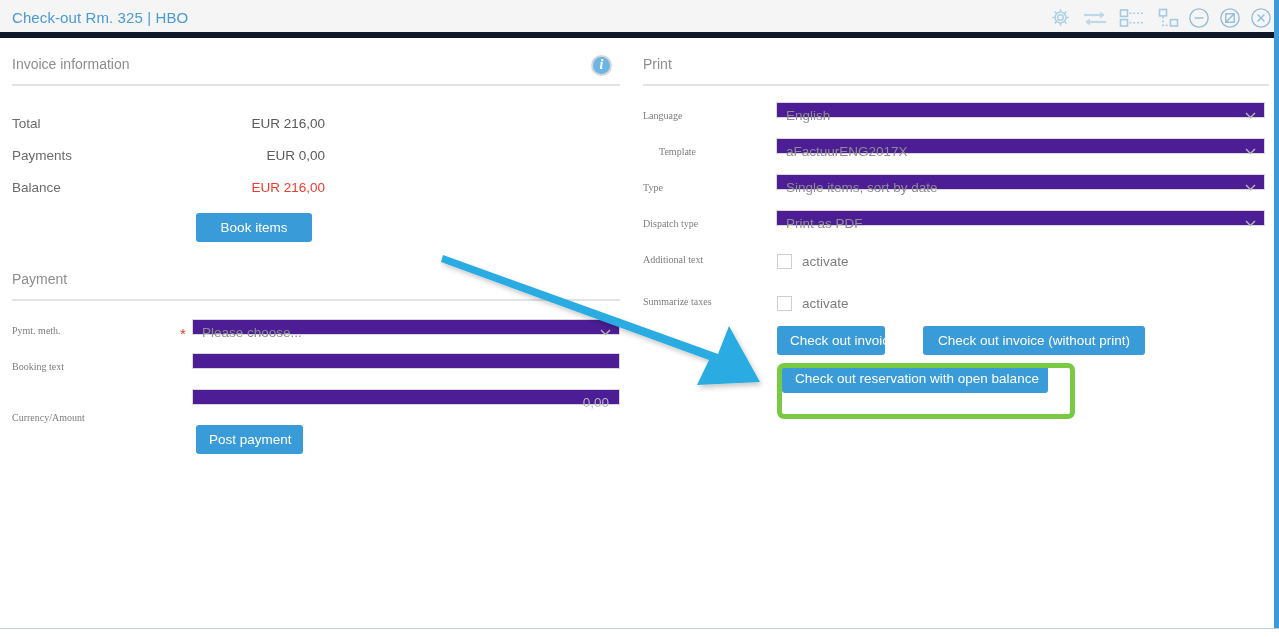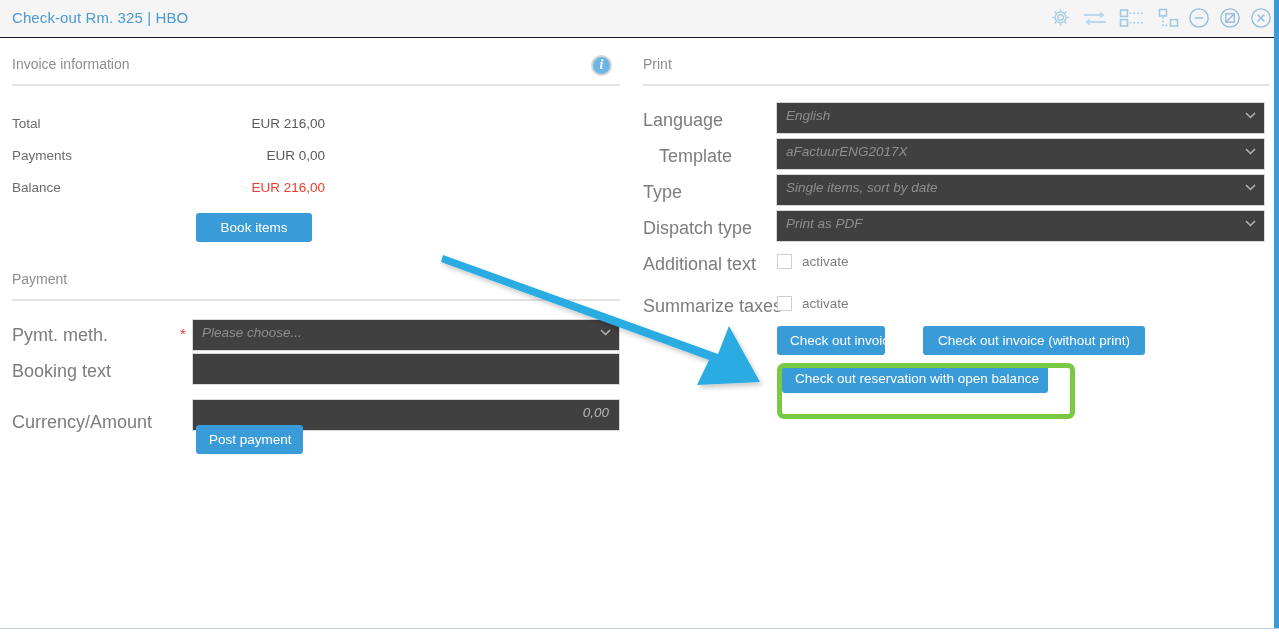--- a/index.html
+++ b/index.html
@@ -30,21 +30,21 @@
     width: 5px; height: 628px;
     background: #3a9bd9;
   }
 
   
   #titlebar {
     position: absolute;
     left: 0; top: 0;
     width: 1274px; height: 38px;
     background: #f5f5f5;
-    border-bottom: 1px solid #0f172a;
+    border-bottom: 6px solid #0f172a;
     box-sizing: border-box;
   }
   #window-title {
     position: absolute;
     left: 12px; top: 9px;
     font-size: 15px;
     color: #4a9ad4;
     letter-spacing: .1px;
     white-space: nowrap;
   }
@@ -112,37 +112,37 @@
     font-size: 13.5px;
     color: #5a5a5c;
     text-align: right;
     white-space: nowrap;
   }
   .lblv-value.neg { color: #ef3b2d; }
 
   
   .frm-label {
     position: absolute;
-    font-size: 18px;
+    font-size: 10px;
     color: #7d7d7f;
     white-space: nowrap;
+    font-family: Liberation Serif, serif;
   }
   .req-star {
     position: absolute;
     color: #e8392c;
     font-size: 15px;
     line-height: 1;
   }
   .field {
     position: absolute;
     box-sizing: border-box;
     border: 1px solid #d8d8d8;
-    background: #404040;
-    height: 32px;
-    font-style: italic;
+    background: #4c1d95;
+    height: 16px;
   }
   .field .fv {
     position: absolute;
     left: 9px; top: 0;
     line-height: 26px;
     font-size: 13.5px;
     color: #8e8e90;
     white-space: nowrap;
   }
   .field .fv.right {
@@ -318,21 +318,21 @@
           </svg>
       </span>
     </div>
 
     <div class="frm-label" style="left:12px; top:323px;">Booking text</div>
     <div class="field" style="left:192px; top:315px; width:428px;">
       <span class="fv"></span>
     </div>
 
     <div class="frm-label" style="left:12px; top:359px;margin-top:15px;">Currency/Amount</div>
-    <div class="field" style="left:192px; top:351px; width:428px;margin-top:10px;">
+    <div class="field" style="left:192px; top:351px; width:428px;">
       <span class="fv right">0,00</span>
     </div>
 
     <div class="btn" style="left:196px; top:387px; width:107px;">Post payment</div>
   </div>
 
   <div class="panel" id="panel-right">
 
     <div class="section-title" style="left:11px; top:18px;">Print</div>
     <div class="section-rule" style="left:11px; top:46px; width:626px;"></div>

